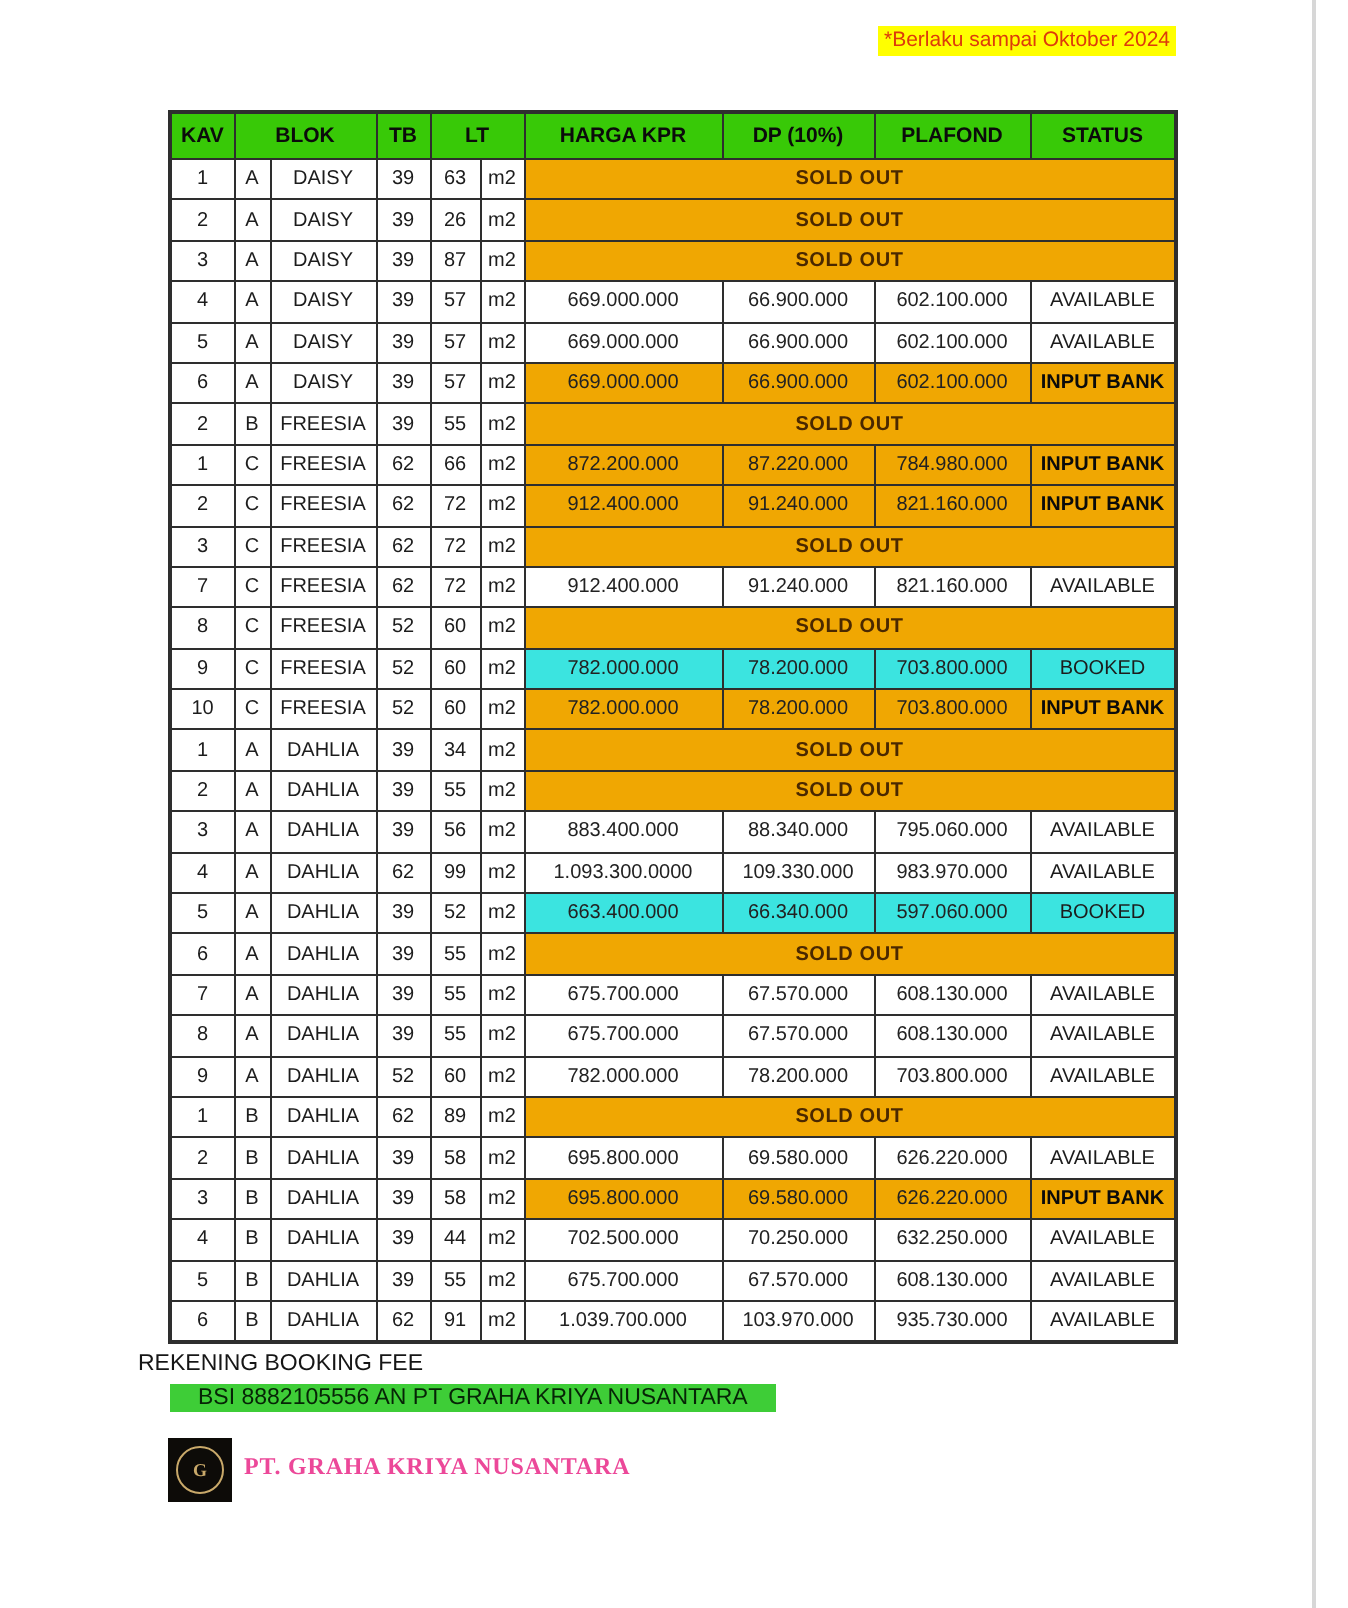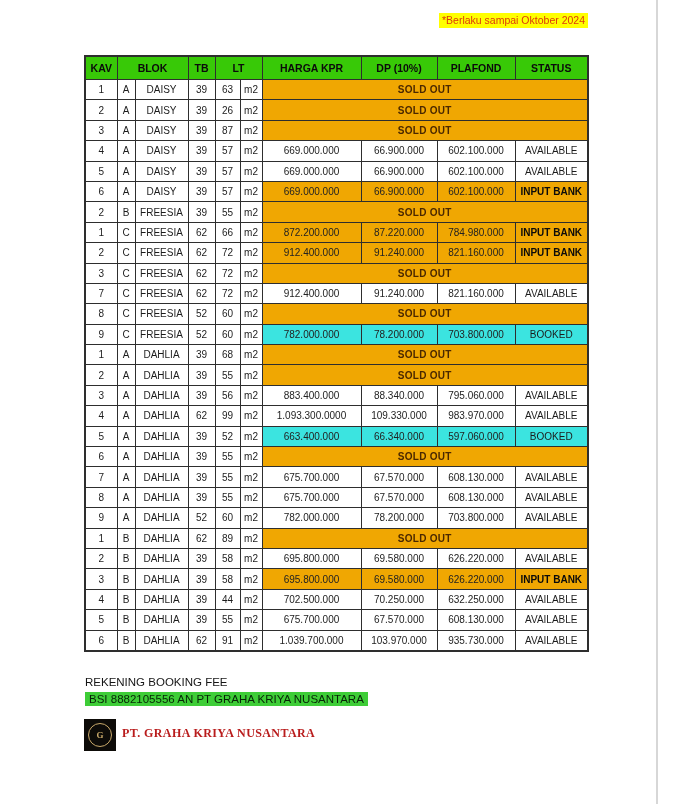--- a/index.html
+++ b/index.html
@@ -33,40 +33,40 @@
   td.c-unit{text-align:left;padding-left:3px;}
   td.soldout{
     background:var(--orange);font-weight:700;color:#4a2800;letter-spacing:.3px;
   }
   td.inputbank{background:var(--orange);}
   td.status.inputbank{font-weight:700;color:#0b0b0b;}
   td.booked{background:var(--cyan);}
   td.num{color:#222;}
 
   
-  #rekening-label{position:absolute;left:85px;top:676px;font-size:11.5px;color:#151515;}
+  #rekening-label{position:absolute;left:69px;top:676px;font-size:11.5px;color:#151515;}
   #rekening-value{
     position:absolute;left:85px;top:692px;font-size:11.5px;color:#062406;
-    background:var(--hl-green);padding:1px 4px;font-weight:500;
+    background:var(--hl-green);padding:1px 14px;font-weight:500;
   }
   #company-logo{
     position:absolute;left:84px;top:719px;width:32px;height:32px;background:#0d0b08;
     display:flex;align-items:center;justify-content:center;
   }
   #logo-ring{
     width:22px;height:22px;border:1.5px solid #c9a96a;border-radius:50%;
     display:flex;align-items:center;justify-content:center;
   }
   #logo-mark{
     font-family:"Liberation Serif", serif;font-size:9px;font-weight:700;color:#c9a96a;line-height:9px;
   }
   #company-name{
     position:absolute;left:122px;top:726px;
     font-family:"Liberation Serif", serif;font-size:12px;font-weight:700;
-    letter-spacing:.4px;color:#b91c1c;
+    letter-spacing:.4px;color:#ec4899;
   }
 </style>
 </head>
 <body>
 
 <div id="photo-edge"></div>
 
 <div id="validity-note">*Berlaku sampai Oktober 2024</div>
 
 <table id="price-table">
@@ -227,25 +227,37 @@
         <td class="c-blok">FREESIA</td>
         <td class="c-tb">52</td>
         <td class="c-lt">60</td>
         <td class="c-unit">m2</td>
         <td class="booked num">782.000.000</td>
         <td class="booked num">78.200.000</td>
         <td class="booked num">703.800.000</td>
         <td class="booked status">BOOKED</td>
       </tr>
       <tr>
+        <td class="c-kav">10</td>
+        <td class="c-sub">C</td>
+        <td class="c-blok">FREESIA</td>
+        <td class="c-tb">52</td>
+        <td class="c-lt">60</td>
+        <td class="c-unit">m2</td>
+        <td class="inputbank num">782.000.000</td>
+        <td class="inputbank num">78.200.000</td>
+        <td class="inputbank num">703.800.000</td>
+        <td class="inputbank status">INPUT BANK</td>
+      </tr>
+      <tr>
         <td class="c-kav">1</td>
         <td class="c-sub">A</td>
         <td class="c-blok">DAHLIA</td>
         <td class="c-tb">39</td>
-        <td class="c-lt">68</td>
+        <td class="c-lt">34</td>
         <td class="c-unit">m2</td>
         <td class="soldout" colspan="4">SOLD OUT</td>
       </tr>
       <tr>
         <td class="c-kav">2</td>
         <td class="c-sub">A</td>
         <td class="c-blok">DAHLIA</td>
         <td class="c-tb">39</td>
         <td class="c-lt">55</td>
         <td class="c-unit">m2</td>

